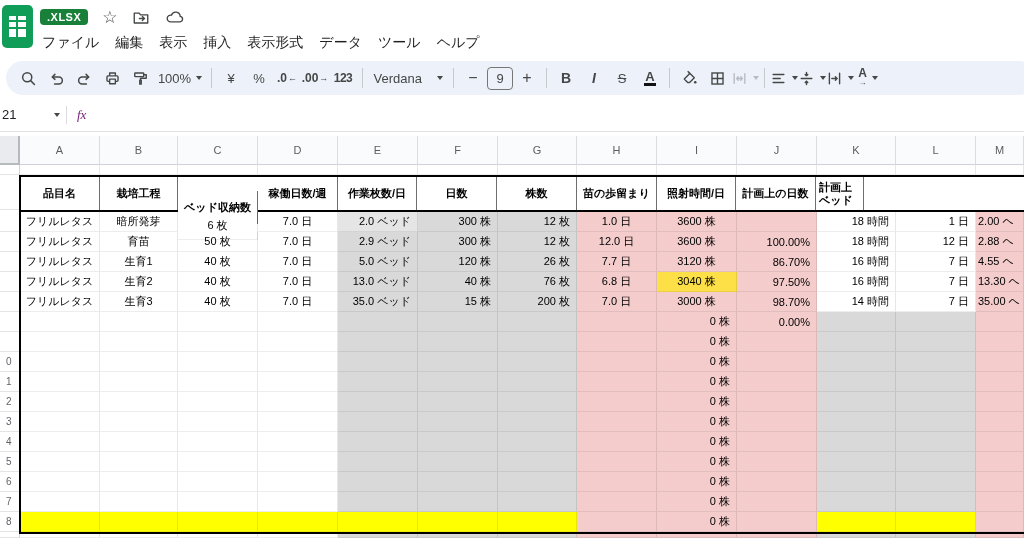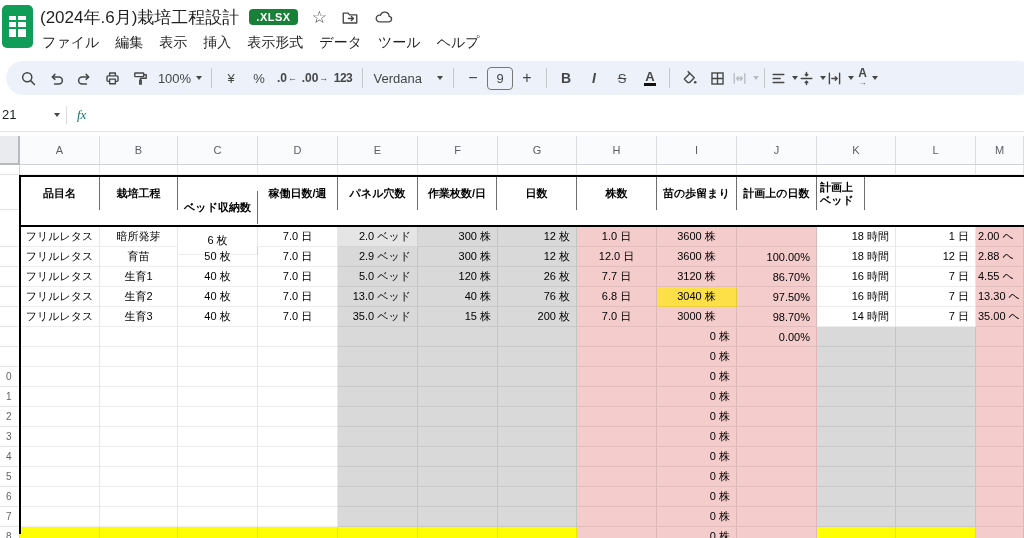--- a/index.html
+++ b/index.html
@@ -40,21 +40,21 @@
   .decbtn{font-size:12px;font-weight:bold;}
   .decbtn .mini{font-size:9px;margin-left:1px;}
   .rot{display:flex;flex-direction:column;align-items:center;line-height:9px;}
   .rot .a{font-size:12px;font-weight:bold;}
   .rot .ar{font-size:8px;}
   .n123{font-size:12px;letter-spacing:-.5px;font-weight:bold;}
   
   .fbar{height:34px;border-bottom:1px solid #e0e2e5;display:flex;align-items:center;box-sizing:border-box;}
   .namebox{width:58px;display:flex;align-items:center;padding-left:2px;font-size:13px;color:#202124;}
   .fdiv{width:1px;height:18px;background:#dadce0;margin:0 10px 0 6px;}
-  .fx{font-style:italic;font-size:13px;color:#0f766e;font-family:"Liberation Serif","DejaVu Serif",serif;}
+  .fx{font-style:italic;font-size:13px;color:#701a75;font-family:"Liberation Serif","DejaVu Serif",serif;}
   .spacer{height:4px;}
   
   .grid{position:relative;width:1024px;}
   .g-row{display:flex;}
   .corner{width:20px;height:29px;box-sizing:border-box;background:#e9ebee;border-right:2px solid #b7babd;border-bottom:2px solid #b7babd;flex:none;}
   .chead{height:29px;box-sizing:border-box;background:#fafbfc;border-right:1px solid #dadce0;border-bottom:1px solid #cfd2d6;
          display:flex;align-items:center;justify-content:center;font-size:11px;color:#5a5e63;flex:none;}
   .gutter{width:20px;box-sizing:border-box;background:#fff;border-right:1px solid #cfd2d5;border-bottom:1px solid #e4e4e4;
           font-size:10px;color:#5f6368;display:flex;align-items:center;padding-left:6px;flex:none;overflow:hidden;}
   .cell{box-sizing:border-box;border-right:1px solid rgba(0,0,0,0.09);border-bottom:1px solid rgba(0,0,0,0.07);
@@ -66,21 +66,20 @@
   .tleft{position:absolute;left:19px;top:39px;width:2px;height:359px;background:#000;z-index:3;}
 </style>
 </head>
 <body>
 
 <div class="header">
   <div class="logo">
       <div class="logo-grid"></div>
     </div>
   <div class="title-line">
-    <span class="doc-title">(2024年.6月)栽培工程設計</span>
     <span class="badge">.XLSX</span>
     <span class="hd-ic star">☆</span>
     <span class="hd-ic">
       <svg width="18" height="18" viewBox="0 0 16 16" fill="none" stroke="#444746" stroke-width="1.2" stroke-linecap="round" stroke-linejoin="round">
         <path d="M2 4.5 h4.2 l1.4 1.6 H14 v7.2 H2 z"></path>
           <path d="M6.6 9.3 h4.4 M9.2 7.5 l1.9 1.8 -1.9 1.8"></path>
       </svg>
     </span>
     <span class="hd-ic">
       <svg width="20" height="18" viewBox="0 0 16 16" fill="none" stroke="#444746" stroke-width="1.2" stroke-linecap="round" stroke-linejoin="round">
@@ -254,31 +253,31 @@
       <div class="cell" style="width: 80px; height: 10px;"></div>
       <div class="cell" style="width: 79px; height: 10px;"></div>
       <div class="cell" style="width: 80px; height: 10px;"></div>
       <div class="cell" style="width: 80px; height: 10px;"></div>
       <div class="cell" style="width: 80px; height: 10px;"></div>
       <div class="cell" style="width: 79px; height: 10px;"></div>
       <div class="cell" style="width: 80px; height: 10px;"></div>
       <div class="cell" style="width: 48px; height: 10px;"></div>
     </div>
     <div class="bbar"></div>
-    <div class="g-row" style="height: 48px;">
+    <div class="g-row" style="height: 33px;">
       <div class="gutter" style="height: 33px;"></div>
       <div class="cell hcell" style="width: 80px; height: 33px;">品目名</div>
       <div class="cell hcell" style="width: 78px; height: 33px;">栽培工程</div>
       <div class="cell hcell" style="width: 80px; height: 33px; margin-top: 14px;">ベッド収納数</div>
       <div class="cell hcell" style="width: 80px; height: 33px;">稼働日数/週</div>
-      <div class="cell hcell" style="width: 80px; height: 33px;">パネル穴数</div>
       <div class="cell hcell" style="width: 79px; height: 33px;">作業枚数/日</div>
       <div class="cell hcell" style="width: 80px; height: 33px;">日数</div>
       <div class="cell hcell" style="width: 80px; height: 33px;">株数</div>
       <div class="cell hcell" style="width: 80px; height: 33px;">苗の歩留まり</div>
+      <div class="cell hcell" style="width: 79px; height: 33px;">照射時間/日</div>
       <div class="cell hcell" style="width: 80px; height: 33px;">計画上の日数</div>
       <div class="cell hcell wrap2" style="width: 48px; height: 33px;">
         <div>計画上</div>
         <div>ベッド</div>
       </div>
     </div>
     <div class="bbar"></div>
     <div class="g-row" style="height: 20px;">
       <div class="gutter" style="height: 20px;"></div>
       <div class="cell" style="width: 80px; height: 20px; justify-content: center;">フリルレタス</div>

